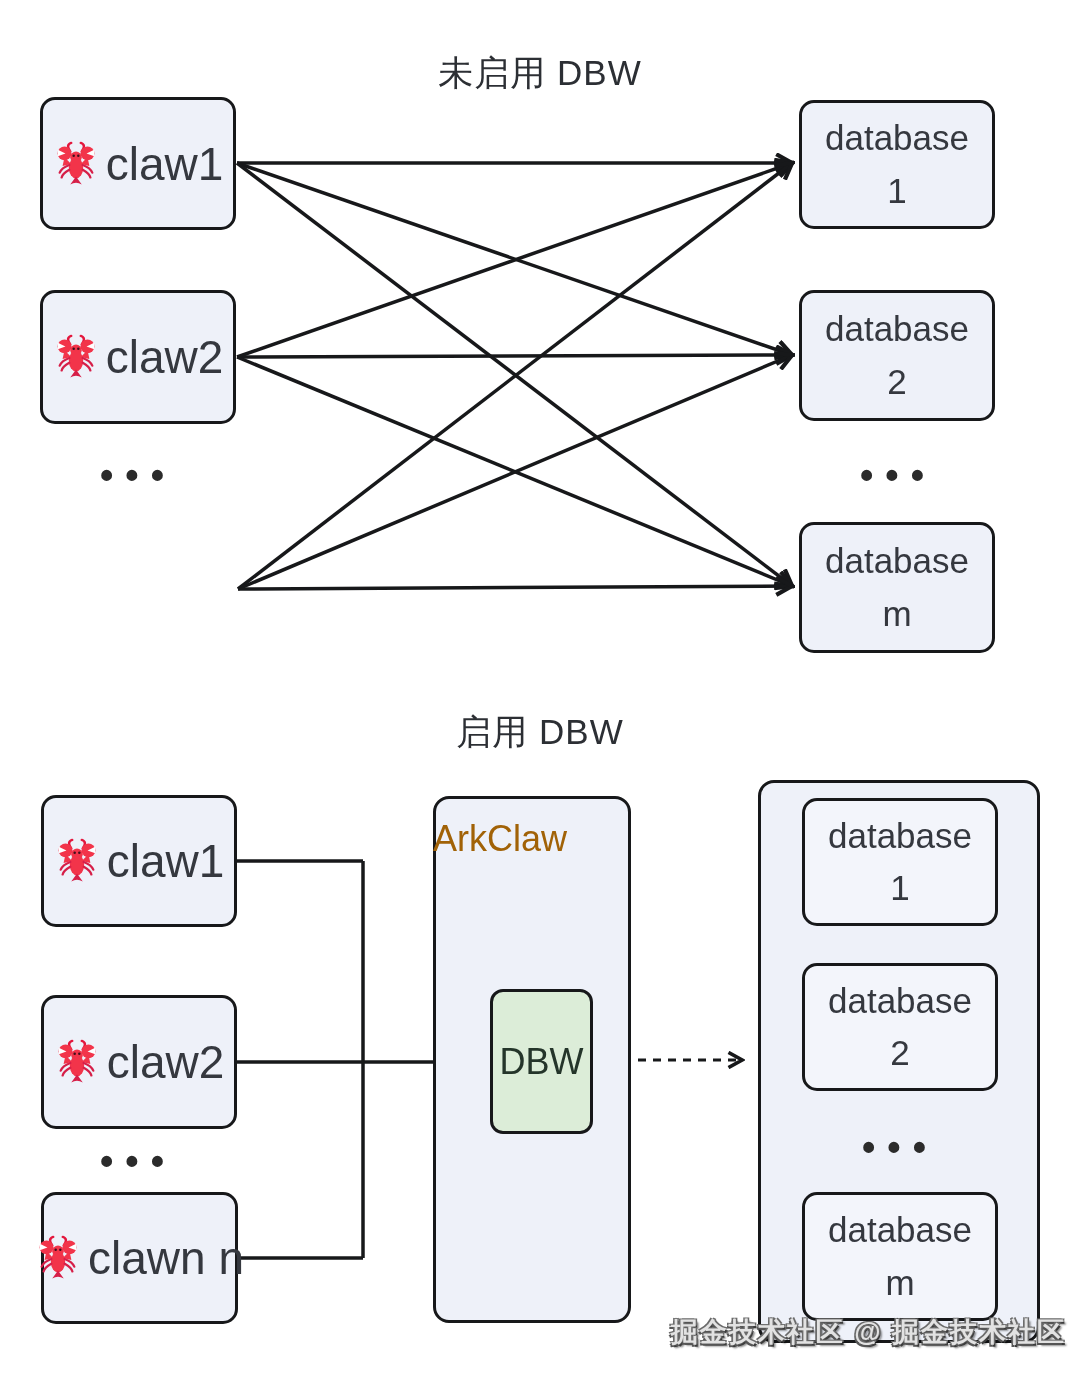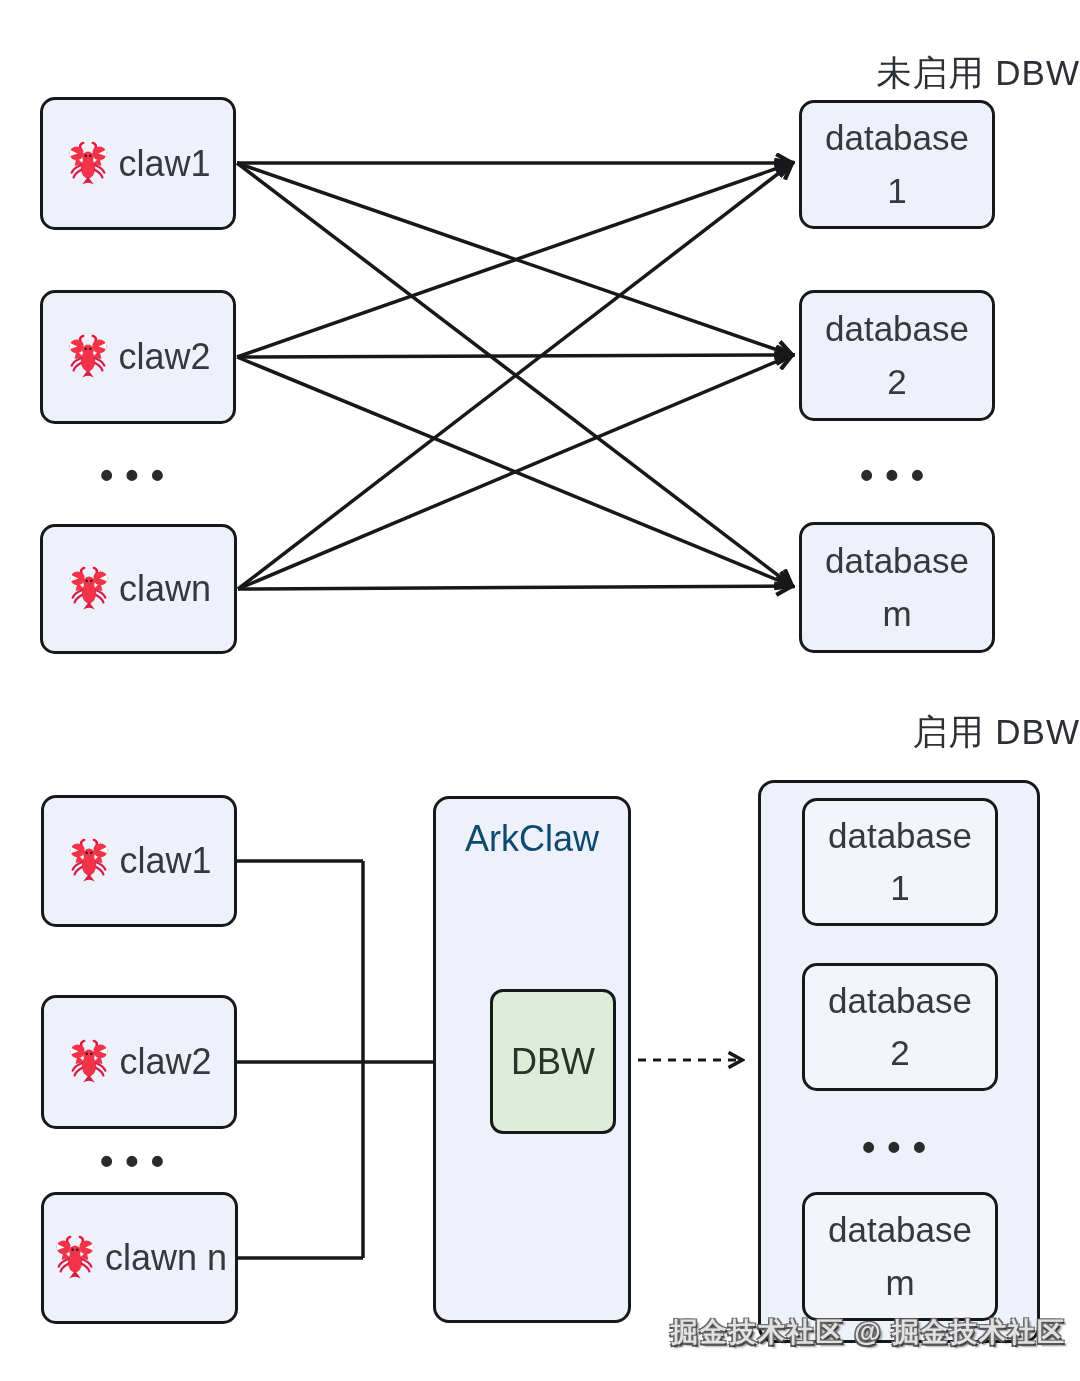--- a/index.html
+++ b/index.html
@@ -2,41 +2,41 @@
 <html><head>
 <meta charset="utf-8">
 <style>
   html,body{margin:0;padding:0;background:#ffffff;}
   .canvas{
     position:relative;width:1080px;height:1381px;background:#ffffff;overflow:hidden;
     font-family:"Liberation Sans","DejaVu Sans",sans-serif;color:#35383f;
   }
   .arrows{position:absolute;left:0;top:0;z-index:1;}
   .title{
-    position:absolute;left:0;width:1080px;text-align:right;
+    position:absolute;left:0;width:1080px;text-align:center;
     font-size:35px;font-weight:500;color:#2c2f34;z-index:2;letter-spacing:1px;
   }
   .box{
     position:absolute;background:#eef1f9;border:3px solid #17181a;border-radius:15px;
     display:flex;align-items:center;justify-content:center;z-index:2;box-sizing:border-box;
   }
-  .claw-box{gap:7px;font-size:36px;}
+  .claw-box{gap:7px;font-size:46px;}
   .claw-box .lbl{white-space:pre;color:#35383f;}
   .db-box{flex-direction:column;font-size:35px;line-height:1.5;color:#35383f;}
   .lob{width:46px;height:46px;flex:0 0 auto;}
   .dots{
     position:absolute;z-index:2;text-align:center;font-size:38px;font-weight:700;
     color:#2b2b2b;letter-spacing:12px;line-height:1;
   }
   .group-box{
     position:absolute;background:#eef1f9;border:3px solid #17181a;border-radius:16px;
     z-index:1;box-sizing:border-box;
   }
   .group-label{
-    position:absolute;left:0;width:100%;text-align:center;font-size:36px;color:#0c4a6e;z-index:2;
+    position:absolute;left:0;width:100%;font-size:36px;color:#a16207;z-index:2;
   }
   .inner-db{background:#f3f5fb;z-index:3;}
   .dbw-box{
     position:absolute;background:#dcedd8;border:3px solid #17181a;border-radius:13px;
     display:flex;align-items:center;justify-content:center;font-size:36px;color:#24352a;
     z-index:3;box-sizing:border-box;
   }
   .watermark{
     position:absolute;top:1314px;right:14px;z-index:5;
     font-size:27px;font-weight:700;letter-spacing:2px;color:#e2e2e2;
@@ -118,26 +118,20 @@
       </svg>
     <span class="lbl">claw1</span>
   </div>
   <div class="box claw-box" style="left:40px;top:290px;width:196px;height:134px">
     <svg class="lob" viewBox="0 0 48 48">
         <use href="#lobster"></use>
       </svg>
     <span class="lbl">claw2</span>
   </div>
   <div class="dots" style="left:88px;top:456px;width:100px">•••</div>
-  <div class="box claw-box" style="left:40px;top:524px;width:197px;height:130px">
-    <svg class="lob" viewBox="0 0 48 48">
-        <use href="#lobster"></use>
-      </svg>
-    <span class="lbl">clawn</span>
-  </div>
 
   <div class="box db-box" style="left:799px;top:100px;width:196px;height:129px">
     <span>database</span>
     <span>1</span>
   </div>
   <div class="box db-box" style="left:799px;top:290px;width:196px;height:131px">
     <span>database</span>
     <span>2</span>
   </div>
   <div class="dots" style="left:848px;top:456px;width:100px">•••</div>
@@ -163,21 +157,21 @@
   <div class="dots" style="left:88px;top:1142px;width:100px">•••</div>
   <div class="box claw-box" style="left:41px;top:1192px;width:197px;height:132px">
     <svg class="lob" viewBox="0 0 48 48">
         <use href="#lobster"></use>
       </svg>
     <span class="lbl">clawn n</span>
   </div>
 
   <div class="group-box" style="left:433px;top:796px;width:198px;height:527px"></div>
   <div class="group-label" style="left:433px;top:818px;width:198px">ArkClaw</div>
-  <div class="dbw-box" style="left:490px;top:989px;width:126px;height:145px">
+  <div class="dbw-box" style="left:490px;top:989px;width:103px;height:145px">
     <span>DBW</span>
   </div>
 
   <div class="group-box" style="left:758px;top:780px;width:282px;height:563px"></div>
   <div class="box db-box inner-db" style="left:802px;top:798px;width:196px;height:128px">
     <span>database</span>
     <span>1</span>
   </div>
   <div class="box db-box inner-db" style="left:802px;top:963px;width:196px;height:128px">
     <span>database</span>

